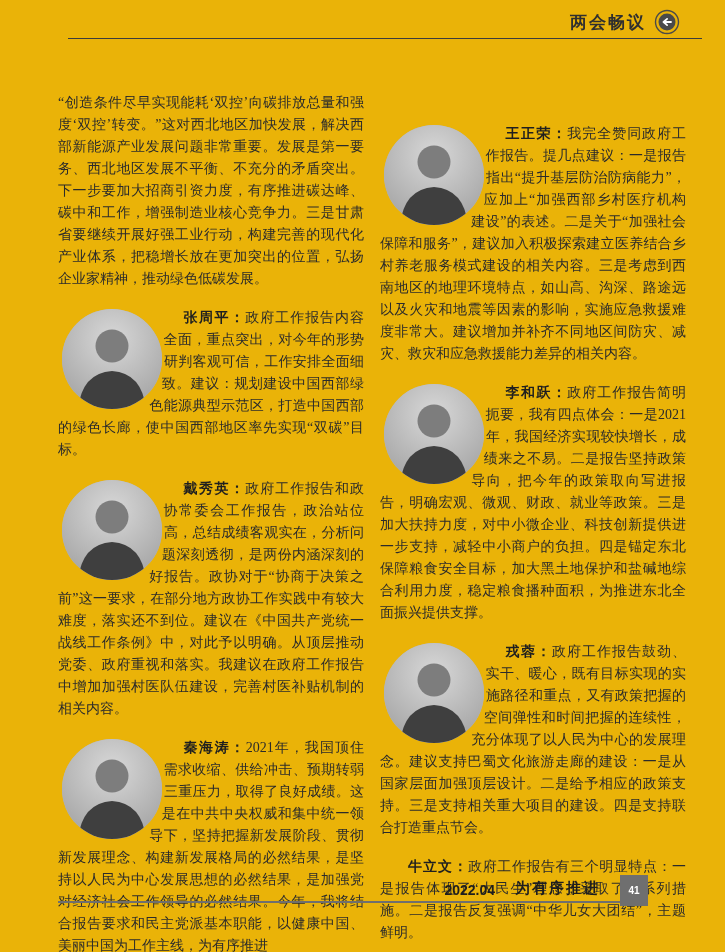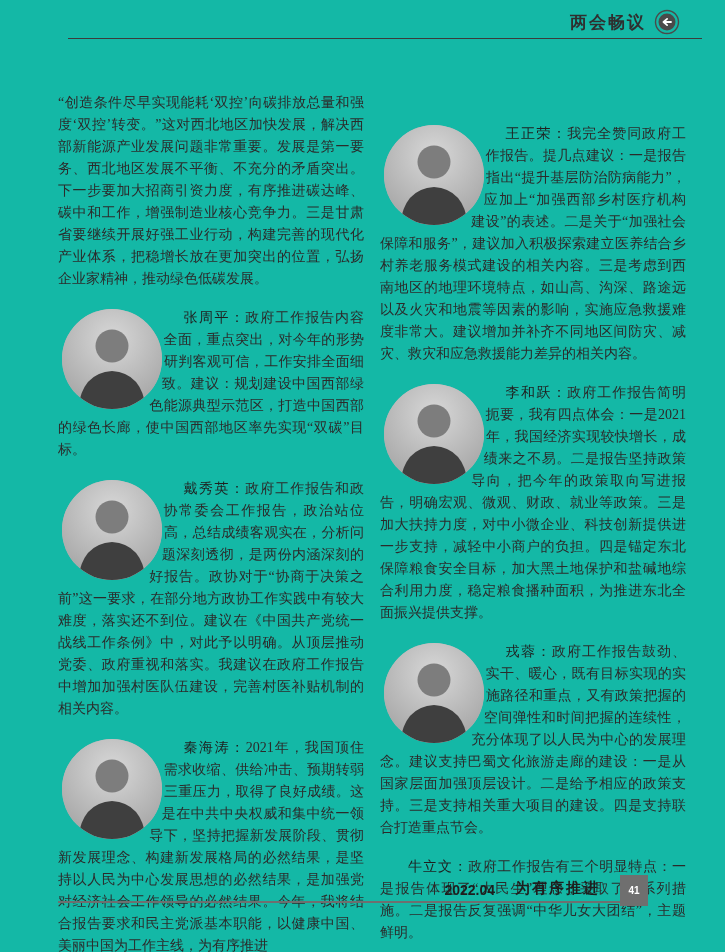--- a/index.html
+++ b/index.html
@@ -1,37 +1,37 @@
 <!DOCTYPE html>
 <html><head>
 <meta charset="utf-8">
 <style>
   *{margin:0;padding:0;box-sizing:border-box;}
   html,body{background:#ffffff;}
-  .page{position:relative;width:725px;height:952px;background:#14b8a6;overflow:hidden;
+  .page{position:relative;width:725px;height:952px;background:#eab308;overflow:hidden;
         font-family:"Liberation Serif","DejaVu Serif",serif;color:#2b2b2b;}
 
   
   .hdr-title{position:absolute;top:11px;right:79px;
              font-family:"Liberation Sans","DejaVu Sans",sans-serif;
              font-weight:700;font-size:17px;letter-spacing:2px;color:#2f2f2f;}
   .hdr-icon{position:absolute;top:9px;right:45px;width:26px;height:26px;}
   .hdr-rule{position:absolute;top:38px;left:68px;width:634px;height:1px;background:#3c3c3c;}
 
   
   .columns{position:absolute;top:56px;left:58px;display:flex;gap:16px;margin-top:36px;}
   .col{width:306px;font-size:14px;line-height:22px;text-align:justify;}
   .opening{text-indent:0;}
   .speech{text-indent:2em;}
   .speaker{margin-top:16px;clear:both;}
   .col-right .speaker:first-of-type{margin-top:30px;}
   .photo{float:left;width:100px;height:100px;margin:3px 12px 6px 4px;border-radius:50%;
          overflow:hidden;shape-outside:circle(54px at 52px 52px);background:#b5b5b5;}
   .photo svg{display:block;width:100%;height:100%;}
-  .name{font-family:"Liberation Sans","DejaVu Sans",sans-serif;font-weight:400;letter-spacing:0.5px;color:#1f1f1f;}
+  .name{font-family:"Liberation Sans","DejaVu Sans",sans-serif;font-weight:700;letter-spacing:0.5px;color:#1f1f1f;}
 
   
   .footer{position:absolute;left:58px;top:872px;width:590px;height:34px;}
   .footer-rule{position:absolute;left:0;right:0;bottom:3px;height:2px;background:#6f6f6f;}
   .footer-content{position:absolute;right:0;bottom:0;display:flex;align-items:flex-end;gap:20px;
                   font-family:"Liberation Sans","DejaVu Sans",sans-serif;}
   .footer-issue{font-size:14px;font-weight:600;color:#1e1e1e;padding-bottom:8px;}
   .footer-journal{font-size:15px;font-weight:700;color:#1e1e1e;letter-spacing:2px;padding-bottom:8px;}
   .pagenum{background:#6f6f6f;color:#ffffff;min-width:28px;height:31px;display:flex;
            align-items:center;justify-content:center;font-weight:700;font-size:10px;margin-bottom:0;}

